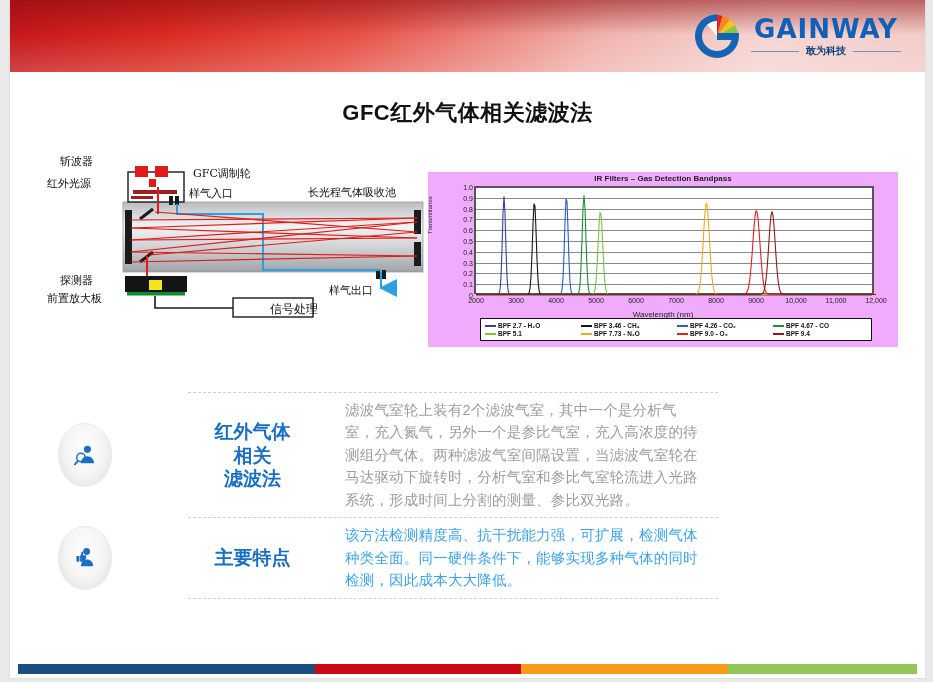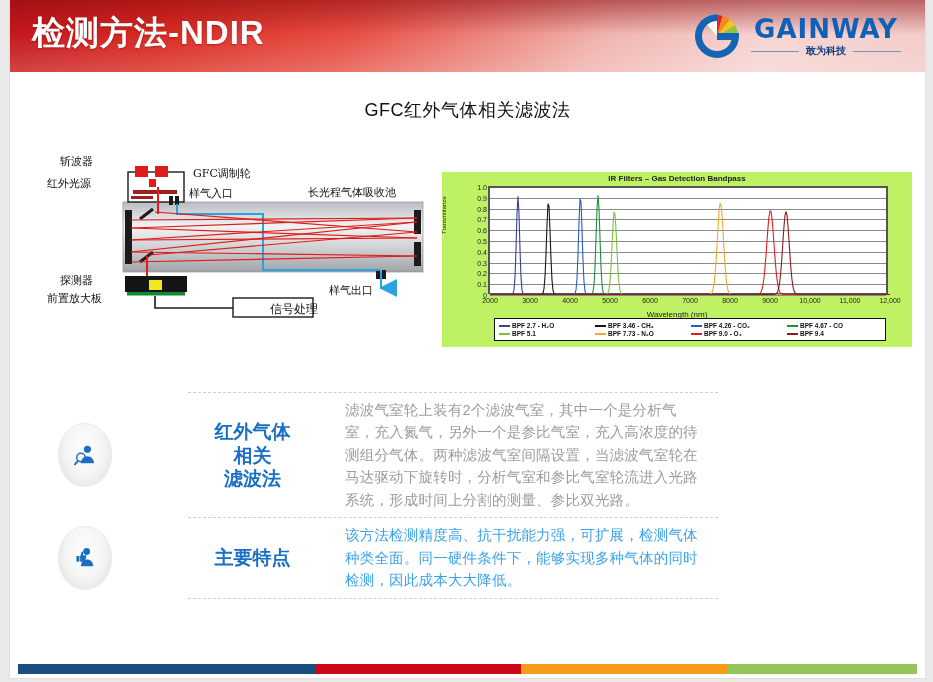--- a/index.html
+++ b/index.html
@@ -39,30 +39,30 @@
     font-size:26px;font-weight:bold;color:#1060b8;letter-spacing:1px;
     font-family:"DejaVu Sans",sans-serif;
   }
   .logo-sub{display:flex;align-items:center;margin-top:4px;width:150px;justify-content:center;}
   .logo-sub .rule{flex:1;height:1px;background:#6f93c4;}
   .logo-sub .zh{font-size:10px;color:#10407f;margin:0 7px;font-weight:bold;white-space:nowrap;}
 
   
   .section-title{
     position:absolute;left:0;top:98px;width:915px;text-align:center;
-    font-size:18px;font-weight:normal;color:#111;letter-spacing:.5px;
+    font-size:22px;font-weight:bold;color:#111;letter-spacing:.5px;
   }
 
   
   .diagram{position:absolute;left:55px;top:152px;width:360px;height:190px;}
   .dlabel{position:absolute;font-size:11px;color:#111;white-space:nowrap;
           font-family:"DejaVu Serif","Liberation Serif",serif;}
 
   
-  .chartbox{position:absolute;left:432px;top:172px;width:470px;height:175px;background:#bef264;}
+  .chartbox{position:absolute;left:418px;top:172px;width:470px;height:175px;background:#f0abfc;}
   .chart-title{position:absolute;left:0;top:2px;width:470px;text-align:center;font-size:8px;color:#222;font-weight:bold;}
   .ylabel{position:absolute;left:-1px;top:62px;font-size:6px;color:#222;transform:rotate(-90deg);transform-origin:left top;white-space:nowrap;}
   .xlabel{position:absolute;left:0;top:138px;width:470px;text-align:center;font-size:8px;color:#222;}
   .plot{position:absolute;left:46px;top:14px;width:400px;height:108px;border:1px solid #555;border-left-width:2px;border-right-width:2px;box-sizing:border-box;background:#fff;}
   .gl{position:absolute;left:0;width:100%;height:1px;background:#8a8a8a;}
   .ytick{position:absolute;right:100%;margin-right:3px;font-size:7px;color:#222;transform:translateY(-50%);white-space:nowrap;}
   .xtick{position:absolute;top:110px;font-size:7px;color:#222;transform:translateX(-50%);white-space:nowrap;}
   .legend{position:absolute;left:52px;top:146px;width:392px;border:1.5px solid #111;box-sizing:border-box;padding:3px 4px;background:#fff;
           display:grid;grid-template-columns:repeat(4,1fr);gap:1px 2px;}
   .lgi{display:flex;align-items:center;font-size:6.5px;color:#111;font-weight:bold;white-space:nowrap;}
@@ -85,21 +85,20 @@
   
   .footer-bar{position:absolute;left:8px;bottom:4px;width:899px;height:10px;display:flex;}
   .footer-bar span{display:block;height:100%;}
 </style>
 </head>
 <body>
 
 <div class="slide">
 
   <div class="header">
-    <div class="slide-title">检测方法-NDIR</div>
 
     <div class="logo-wrap">
       <div class="logo-mark">
         <svg viewBox="0 0 100 100" width="50" height="50">
           <path d="M50 50 L50 6 A44 44 0 0 0 21 17 Z" fill="#ffffff"></path>
           <g transform="translate(50,50)">
             <path d="M0 0 L0 -42 A42 42 0 0 1 11 -40 Z" fill="#e8202a"></path>
             <path d="M0 0 L11 -40 A42 42 0 0 1 26 -33 Z" fill="#f08c1e"></path>
             <path d="M0 0 L26 -33 A42 42 0 0 1 36 -21 Z" fill="#f6c41f"></path>
             <path d="M0 0 L36 -21 A42 42 0 0 1 42 -6 Z" fill="#8cc63f"></path>

